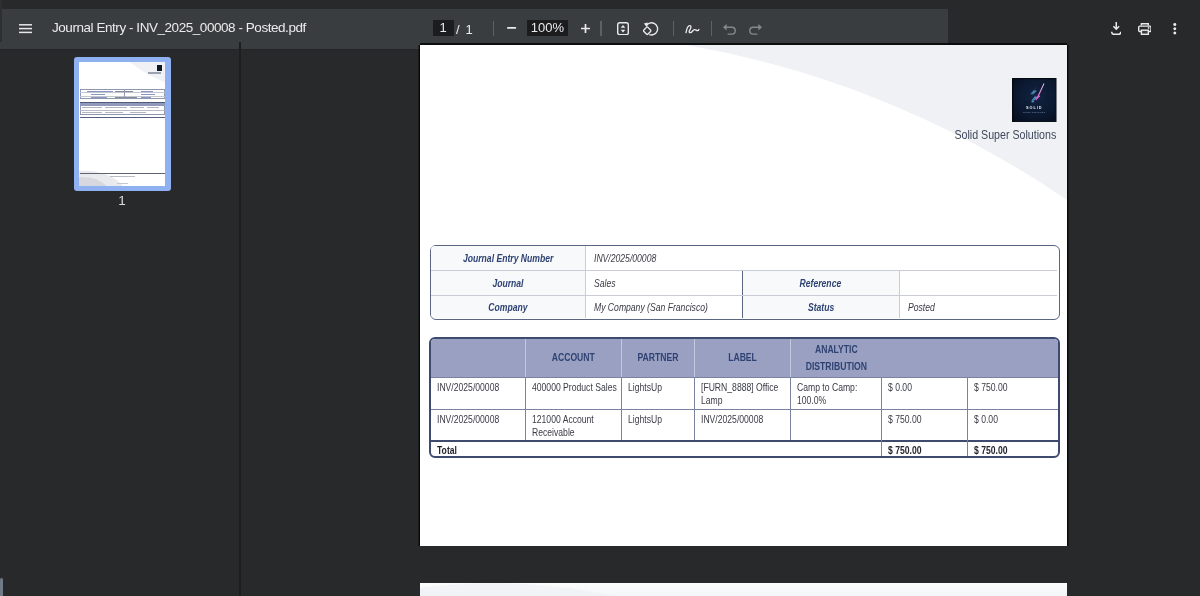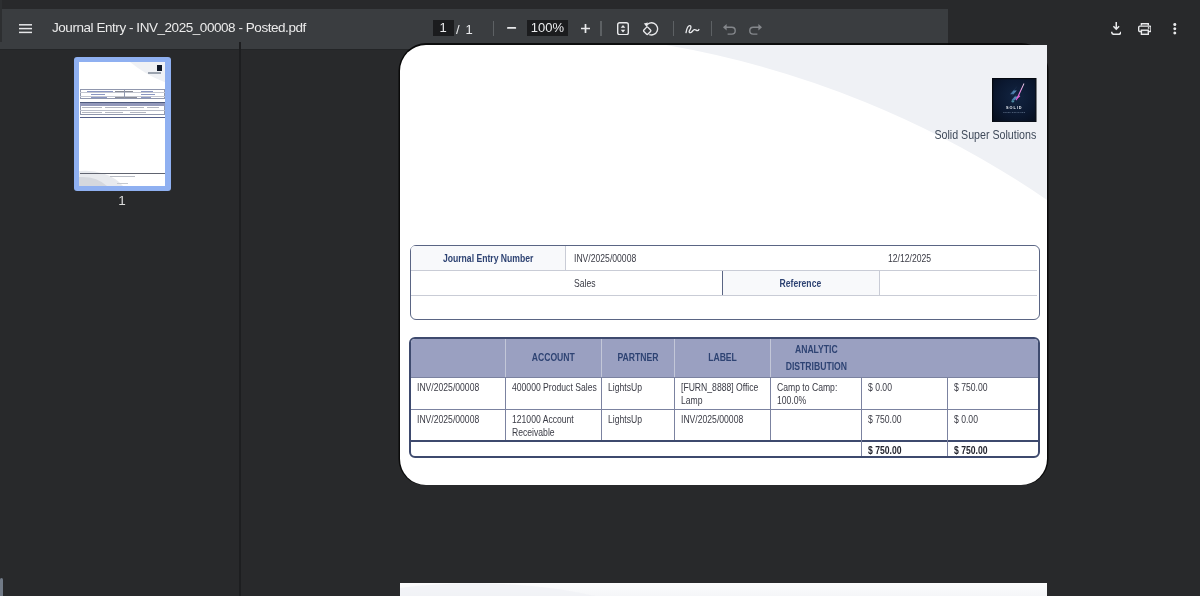--- a/index.html
+++ b/index.html
@@ -9,29 +9,29 @@
   .title { position:absolute; left:52px; top:11.4px; font-size:13.5px; letter-spacing:-0.45px; color:#ebebeb; }
   .pagebox { position:absolute; left:432.5px; top:11.3px; width:21px; height:15.5px; background:#1b1c1e; color:#eaebed; font-size:13px; text-align:center; line-height:15.5px; }
   .slash { position:absolute; left:456px; top:12.5px; color:#eaebed; font-size:13px; }
   .pg2 { position:absolute; left:464px; top:12.5px; color:#eaebed; font-size:13px; width:10px; text-align:center; }
   .zoombox { position:absolute; left:526.7px; top:11.3px; width:41.6px; height:15.5px; background:#1b1c1e; color:#eaebed; font-size:13px; text-align:center; line-height:15.5px; }
   .vsep { position:absolute; top:11.7px; width:1.2px; height:15px; background:#5d6164; }
   .sidebar-divider { position:absolute; left:239px; top:42px; width:2px; height:554px; background:#1d1e20; }
   .thumb { position:absolute; left:73.5px; top:56.5px; width:97px; height:134px; background:#8fb0f1; border-radius:3px; }
   .thumbpage { position:absolute; left:5.5px; top:5px; width:86px; height:124px; background:#fff; overflow:hidden; }
   .thumblabel { position:absolute; left:73.5px; top:193px; width:97px; text-align:center; color:#dcdcdc; font-size:13.5px; }
-  .page { position:absolute; left:400px; top:44.7px; width:647px; height:440px; background:#ffffff; box-shadow:-1.5px 0 0 rgba(5,5,5,0.85), 1.5px 0 0 rgba(5,5,5,0.85), 0 -2px 0 rgba(5,5,5,0.85);border-radius:26px; }
+  .page { position:absolute; left:420px; top:44.7px; width:647px; height:501px; background:#ffffff; box-shadow:-1.5px 0 0 rgba(5,5,5,0.85), 1.5px 0 0 rgba(5,5,5,0.85), 0 -2px 0 rgba(5,5,5,0.85); }
   .pagein { position:absolute; left:0; top:0; width:647px; height:552px; overflow:hidden; }
   .sx { display:inline-block; transform:scaleX(0.82); transform-origin:0 50%; white-space:nowrap; }
   .sxc { display:inline-block; transform:scaleX(0.82); transform-origin:50% 50%; white-space:nowrap; }
   .sxr { display:inline-block; transform:scaleX(0.82); transform-origin:100% 50%; white-space:nowrap; }
   .logoline { position:absolute; right:10.5px; top:82.5px; font-size:13px; color:#3e4959; line-height:15px; }
   
   .infotbl { position:absolute; left:10.3px; top:200.5px; width:629.4px; height:75.2px; border:1.6px solid #5a6584; border-radius:6px; }
-  .ir { position:absolute; left:0; width:100%; height:24px; }
+  .ir { position:absolute; left:0; width:100%; height:24px;font-style:italic; }
   .icell { position:absolute; top:0; height:24px; line-height:24px; font-size:10.5px; }
   .ilbl { font-weight:bold; color:#2e4373; text-align:center; background:#f8f9fb; }
   .ival { color:#3a3b45; padding-left:8px; background:#fff; }
   
   .maintbl { position:absolute; left:9.3px; top:292.5px; width:630.4px; height:121px; border:2px solid #3e4a6e; border-radius:6px; background:#fff; }
   .mhead { position:absolute; left:0; top:0; width:626.4px; height:37.7px; background:#9aa0c1; border-radius:4px 4px 0 0; }
   .mh { position:absolute; top:0; height:37.7px; color:#2e4373; font-weight:bold; font-size:10.5px; text-align:center; display:flex; align-items:center; justify-content:center; line-height:17.4px; border-left:1px solid #c3c7d8; }
   .mcell { position:absolute; font-size:10.5px; color:#3a3b45; line-height:12.6px; padding-top:3.4px; }
   .vline { position:absolute; width:1px; background:#7b82a0; }
   .hline { position:absolute; left:0; width:626.4px; height:1px; background:#7b82a0; }
@@ -189,29 +189,35 @@
     <path d="M23.9 21.9 L27.0 17.2 L28.3 18.2 Z" fill="#ee5fd2"></path>
     <text x="22.2" y="31.4" font-size="3.8" font-weight="bold" fill="#e8ecf2" text-anchor="middle" letter-spacing="1.0">SOLID</text>
     <text x="22.2" y="34.7" font-size="1.7" fill="#8fa3bd" text-anchor="middle" letter-spacing="0.4">SUPER SOLUTIONS</text>
   </svg>
   <div class="logoline"><span class="sxr">Solid Super Solutions</span></div>
 
   <div class="infotbl">
     <div class="ir" style="top:0">
       <div class="icell ilbl" style="left:0;width:155.2px;border-radius:4px 0 0 0;border-right:1px solid #c9ccd6"><span class="sxc">Journal Entry Number</span></div>
       <div class="icell ival" style="left:155.2px;width:155.1px"><span class="sx">INV/2025/00008</span></div>
-      <div class="icell ival" style="left:468.3px;width:157.9px;border-radius:0 4px 0 0"><span class="sx">12/12/2025</span></div>
     </div>
     <div class="hline" style="top:24px;width:626.2px;background:#c9ccd6"></div>
     <div class="ir" style="top:25px">
+      <div class="icell ilbl" style="left:0;width:155.2px;border-right:1px solid #c9ccd6"><span class="sxc">Journal</span></div>
       <div class="icell ival" style="left:155.2px;width:155.1px"><span class="sx">Sales</span></div>
       <div class="icell ilbl" style="left:310.3px;width:158px;border-left:1.6px solid #5a6584;border-right:1px solid #c9ccd6"><span class="sxc">Reference</span></div>
       <div class="icell ival" style="left:468.3px;width:157.9px"></div>
     </div>
     <div class="hline" style="top:49px;width:626.2px;background:#c9ccd6"></div>
+    <div class="ir" style="top:50px;height:22px">
+      <div class="icell ilbl" style="left:0;width:155.2px;height:22px;line-height:22px;border-radius:0 0 0 4px;border-right:1px solid #c9ccd6"><span class="sxc">Company</span></div>
+      <div class="icell ival" style="left:155.2px;width:155.1px;height:22px;line-height:22px"><span class="sx">My Company (San Francisco)</span></div>
+      <div class="icell ilbl" style="left:310.3px;width:158px;height:22px;line-height:22px;border-left:1.6px solid #5a6584;border-right:1px solid #c9ccd6"><span class="sxc">Status</span></div>
+      <div class="icell ival" style="left:468.3px;width:157.9px;height:22px;line-height:22px;border-radius:0 0 4px 0"><span class="sx">Posted</span></div>
+    </div>
   </div>
 
   <div class="maintbl">
     <div class="mhead"></div>
     <div class="mh" style="left:93.7px;width:96.3px">
           <span class="sxc">ACCOUNT</span>
         </div>
     <div class="mh" style="left:190px;width:73.2px">
           <span class="sxc">PARTNER</span>
         </div>
@@ -234,20 +240,21 @@
     <div class="hline" style="top:69.8px"></div>
 
     <div class="mcell" style="left:5.5px;top:70.8px;width:88px"><span class="sx">INV/2025/00008</span></div>
     <div class="mcell" style="left:100.7px;top:70.8px;width:90px"><span class="sx">121000 Account<br>Receivable</span></div>
     <div class="mcell" style="left:197px;top:70.8px;width:66px"><span class="sx">LightsUp</span></div>
     <div class="mcell" style="left:270.2px;top:70.8px;width:92px"><span class="sx">INV/2025/00008</span></div>
     <div class="mcell" style="left:456.7px;top:70.8px;width:80px"><span class="sx">$ 750.00</span></div>
     <div class="mcell" style="left:543.1px;top:70.8px;width:80px"><span class="sx">$ 0.00</span></div>
     <div class="totline" style="top:100.8px"></div>
 
+    <div class="mcell" style="left:5.5px;top:102.8px;width:200px;font-weight:bold;color:#23242e;padding-top:2.2px"><span class="sx">Total</span></div>
     <div class="mcell" style="left:456.7px;top:102.8px;width:80px;font-weight:bold;color:#23242e;padding-top:2.2px"><span class="sx">$ 750.00</span></div>
     <div class="mcell" style="left:543.1px;top:102.8px;width:80px;font-weight:bold;color:#23242e;padding-top:2.2px"><span class="sx">$ 750.00</span></div>
 
     <div class="vline" style="left:93.7px;top:37.7px;height:63.1px"></div>
     <div class="vline" style="left:190px;top:37.7px;height:63.1px"></div>
     <div class="vline" style="left:263.2px;top:37.7px;height:63.1px"></div>
     <div class="vline" style="left:359px;top:37.7px;height:63.1px"></div>
     <div class="vline" style="left:449.7px;top:37.7px;height:79.3px"></div>
     <div class="vline" style="left:536.1px;top:37.7px;height:79.3px"></div>
   </div>

